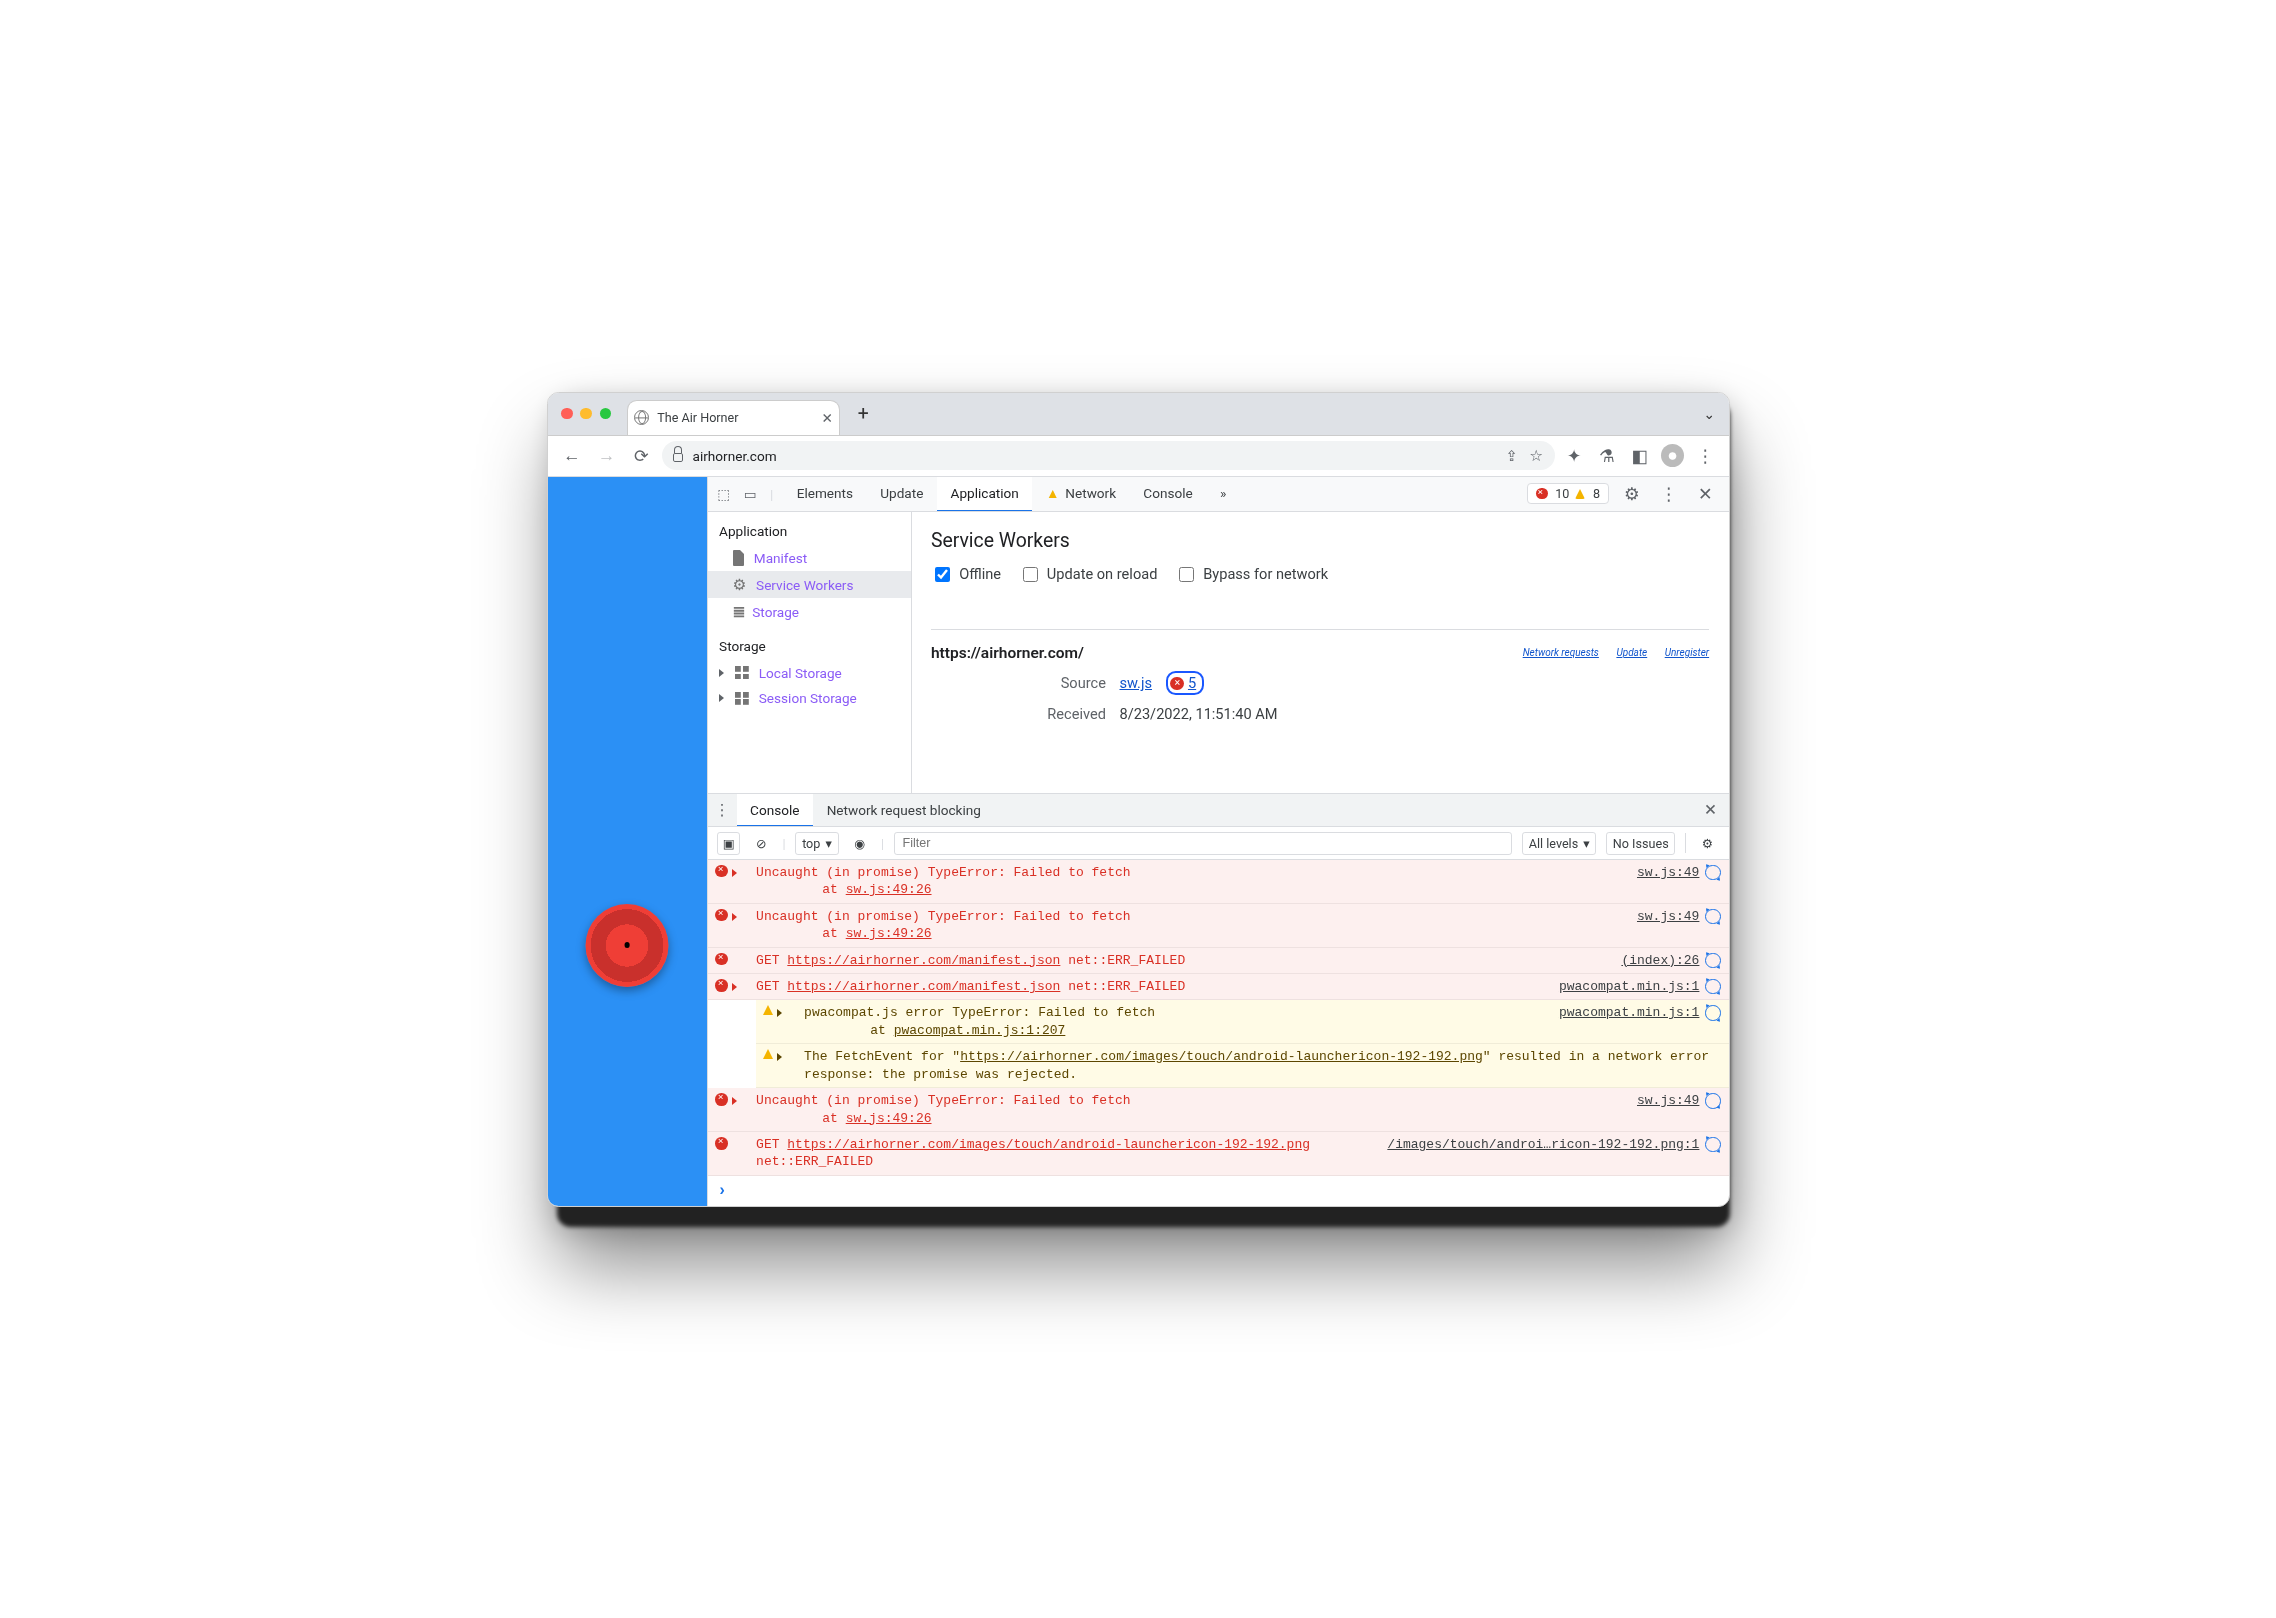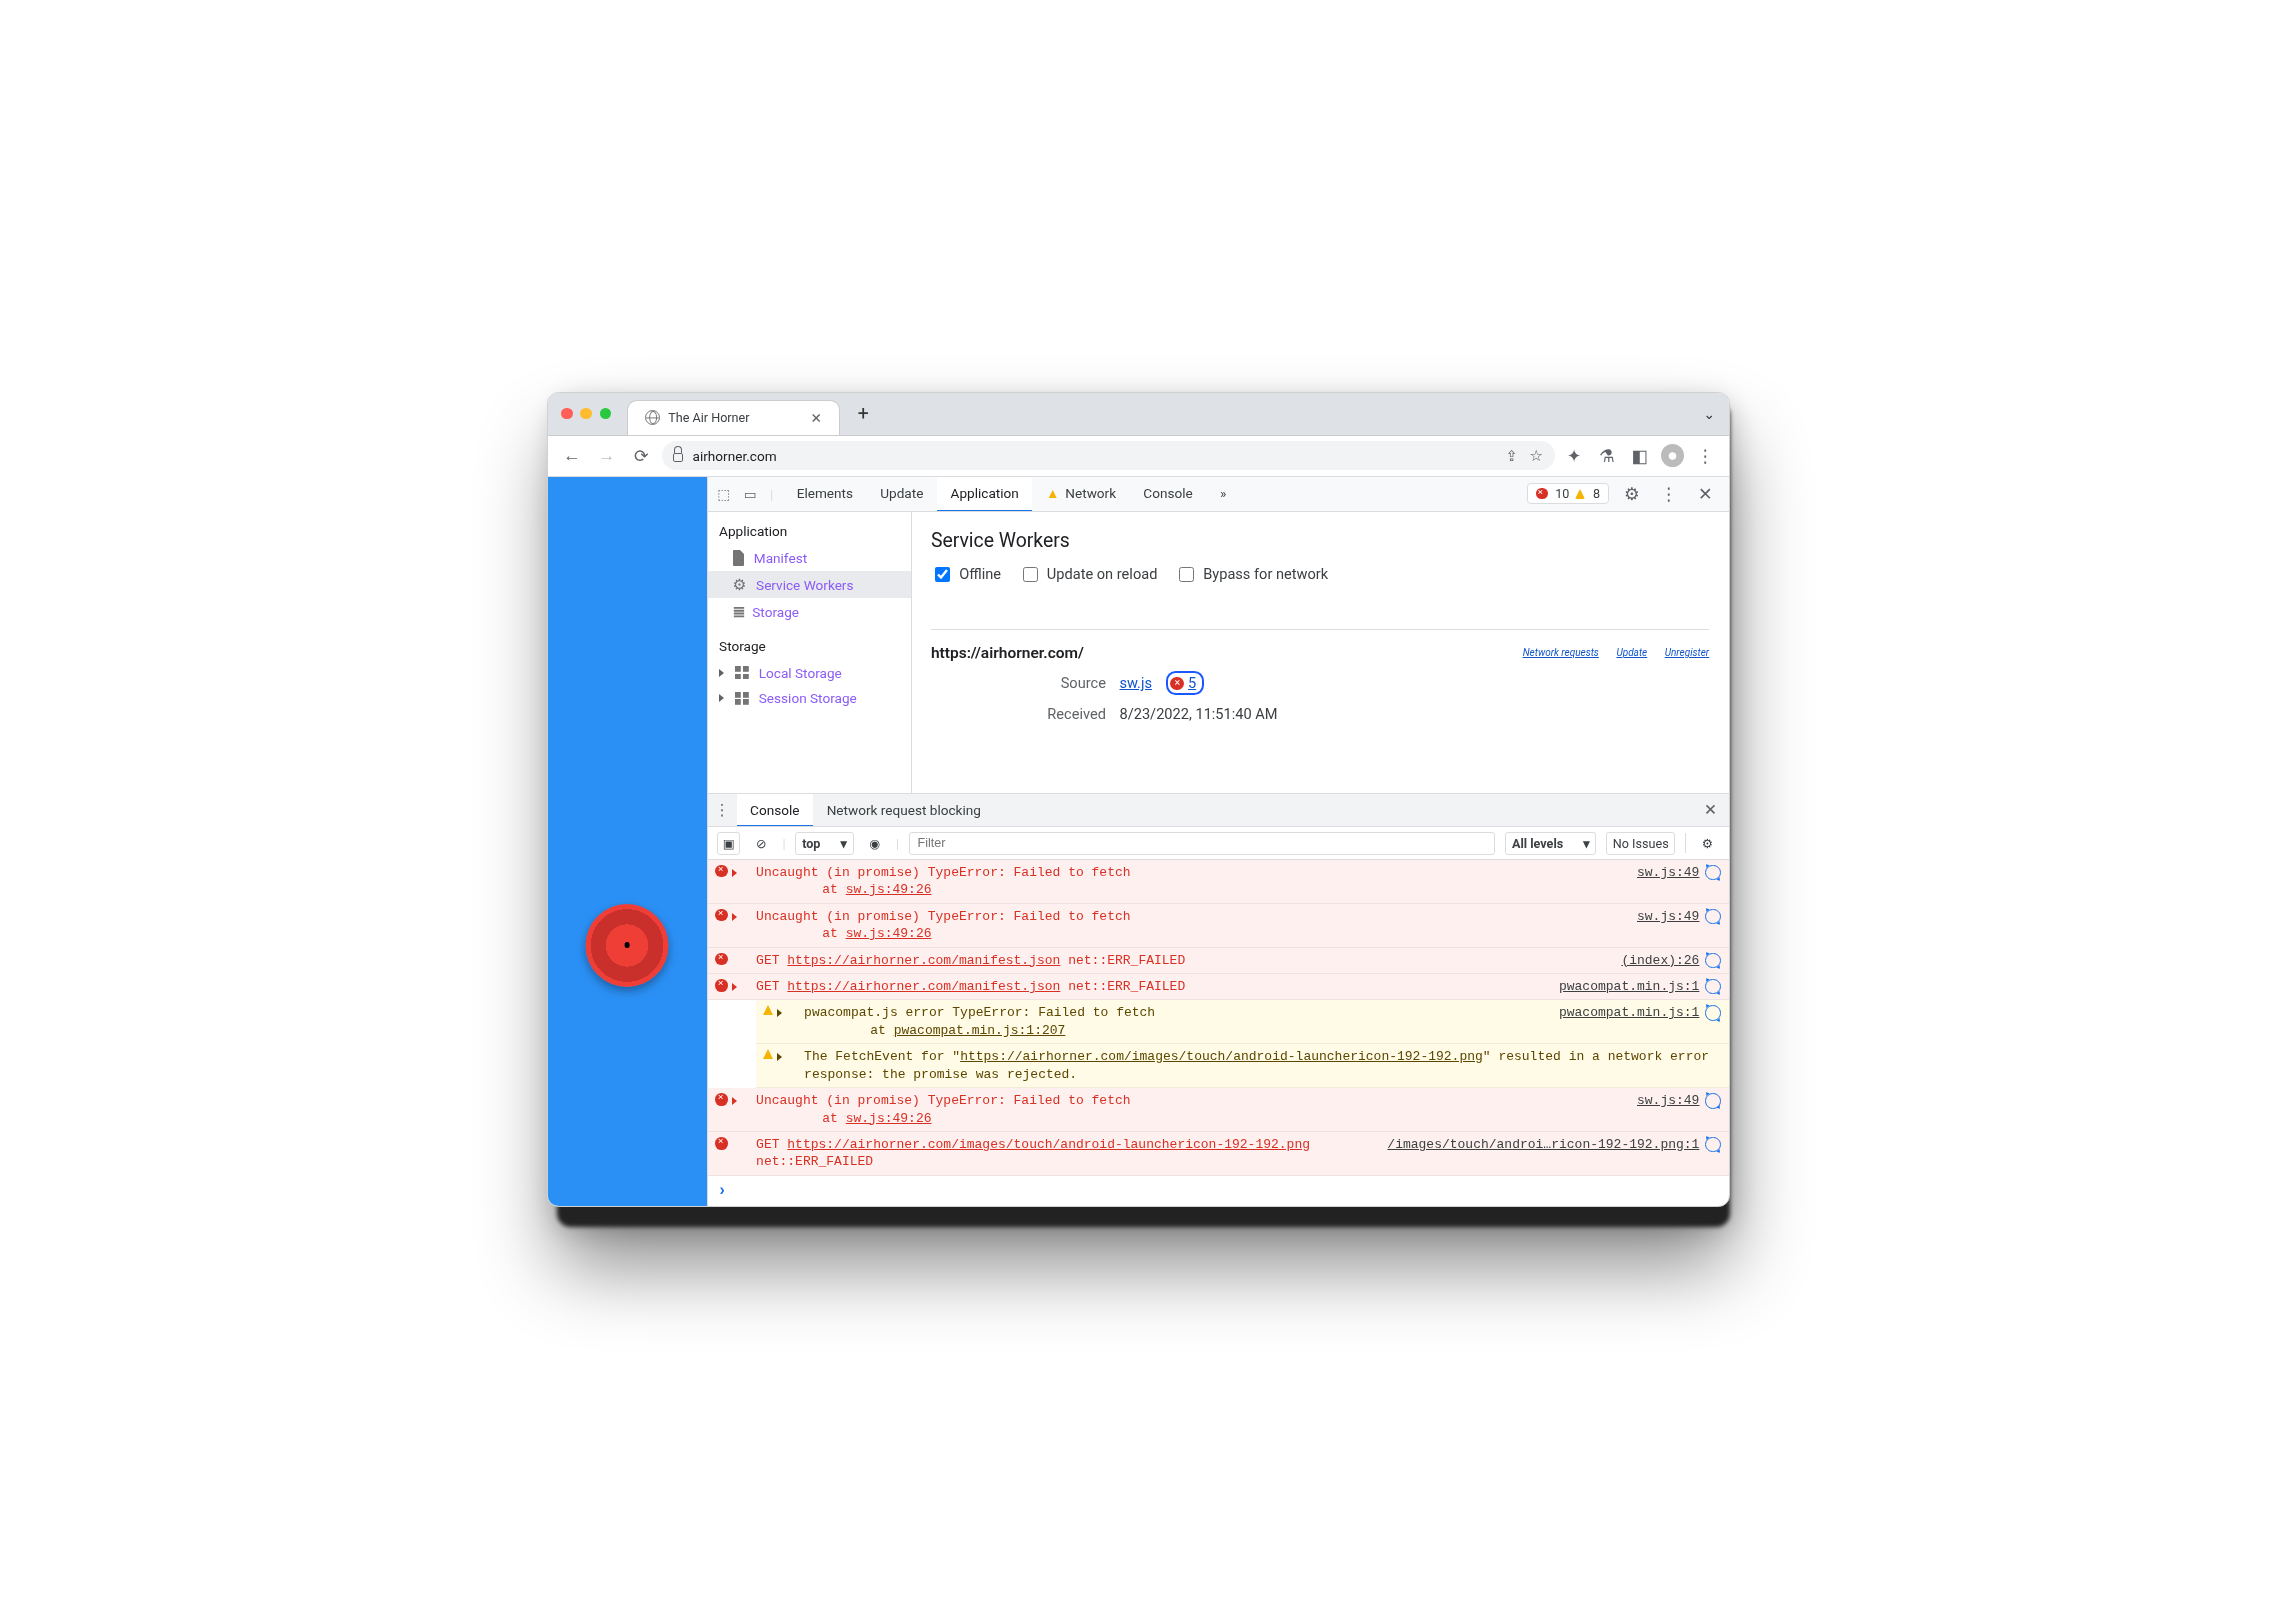--- a/index.html
+++ b/index.html
@@ -50,21 +50,21 @@
     height:43px; background:#dee1e6; display:flex; align-items:flex-end;
     padding:0 7.8px 0 13.6px; gap:9.7px;
     border-bottom:1px solid #ccc;
   }
   .traffic { display:flex; gap:7.8px; align-self:center; margin-right:5.8px; }
   .dot { width:11.6px; height:11.6px; border-radius:50%; }
   .dot.red{background:#ff5f57;} .dot.yellow{background:#febc2e;} .dot.green{background:#28c840;}
   .tab {
     display:flex; align-items:center; gap:7.8px;
     background:#fff; border-radius:9.7px 9.7px 0 0;
-    height:35px; padding:0 17px; min-width:213px;
+    height:35px; padding:0 6px; min-width:213px;
     border:1px solid #ccc; border-bottom:none;
     font-size:12.6px; color:#3c4043;
   }
   .tab .title { flex:1; white-space:nowrap; overflow:hidden; text-overflow:ellipsis; }
   .tab .x { color:#5f6368; font-size:13.6px; }
   .globe-icon {
     width:15.5px; height:15.5px; border:1.5px solid #777; border-radius:50%; position:relative; flex:none;
   }
   .globe-icon::before, .globe-icon::after {
     content:""; position:absolute; background:#777;
@@ -203,21 +203,21 @@
     display:flex; align-items:center; gap:9.7px; padding:0 9.7px; font-size:12.6px; color:#3c4043;
   }
   .ct-box {
     height:23px; border:1px solid var(--grey-300); border-radius:2.9px; background:#fff;
     display:flex; align-items:center; justify-content:center; padding:0 5.8px; color:#3c4043;
   }
   .ct-icon { width:23px; justify-content:center; padding:0; }
   .filter-input {
     flex:1; height:23px; border:1px solid var(--grey-300); border-radius:2.9px; padding:0 7.8px; font-size:12.6px;
   }
-  .ct-select { gap:20px;font-weight:bold; }
+  .ct-select { gap:5px; }
   .ct-sep { width:1px; height:19.4px; background:var(--grey-300); }
 
   .console-logs { overflow:auto; font-family: var(--mono); font-size:13px; }
   .log-row {
     display:flex; align-items:flex-start; gap:5.8px;
     padding:3.9px 7.8px 3.9px 7.8px; border-bottom:1px solid rgba(0,0,0,.06);
   }
   .log-row.error { background:var(--error-bg); color:var(--error); }
   .log-row.warning { background:var(--warn-bg); color:#5c4600;margin-left:48px; }
   .log-row .gutter { width:35px; display:flex; align-items:flex-start; gap:3.9px; padding-top:1px; flex:none; }

